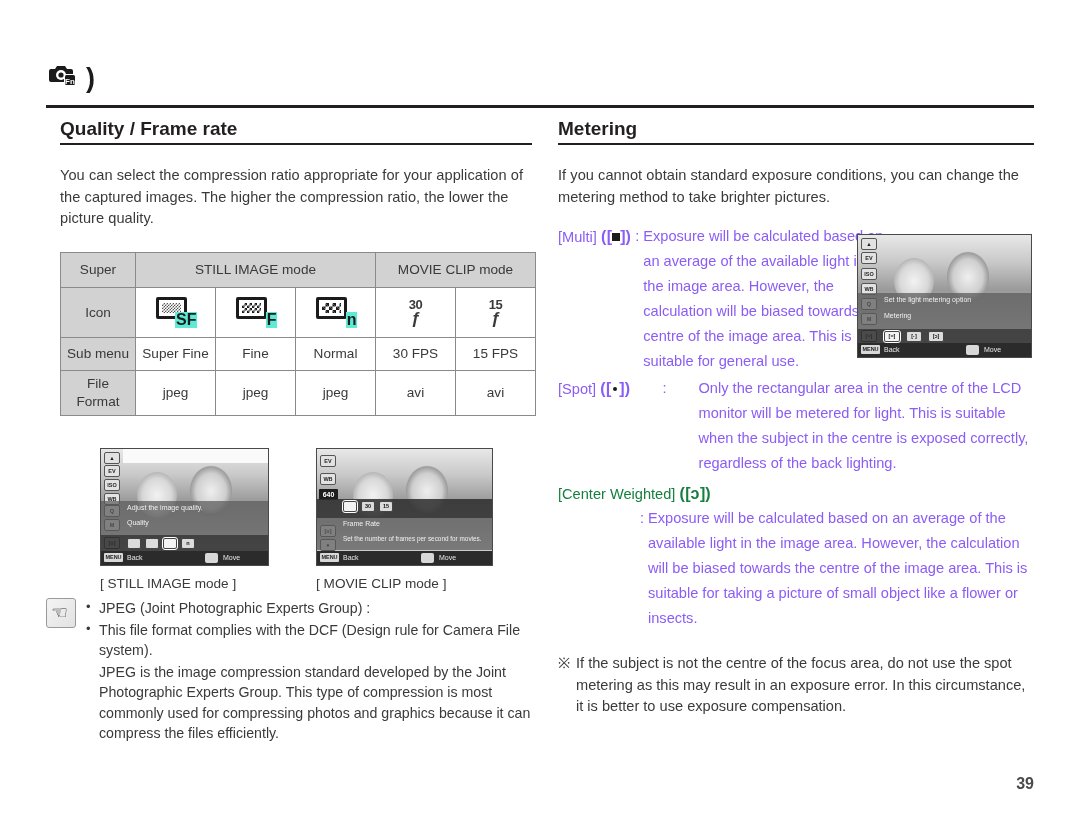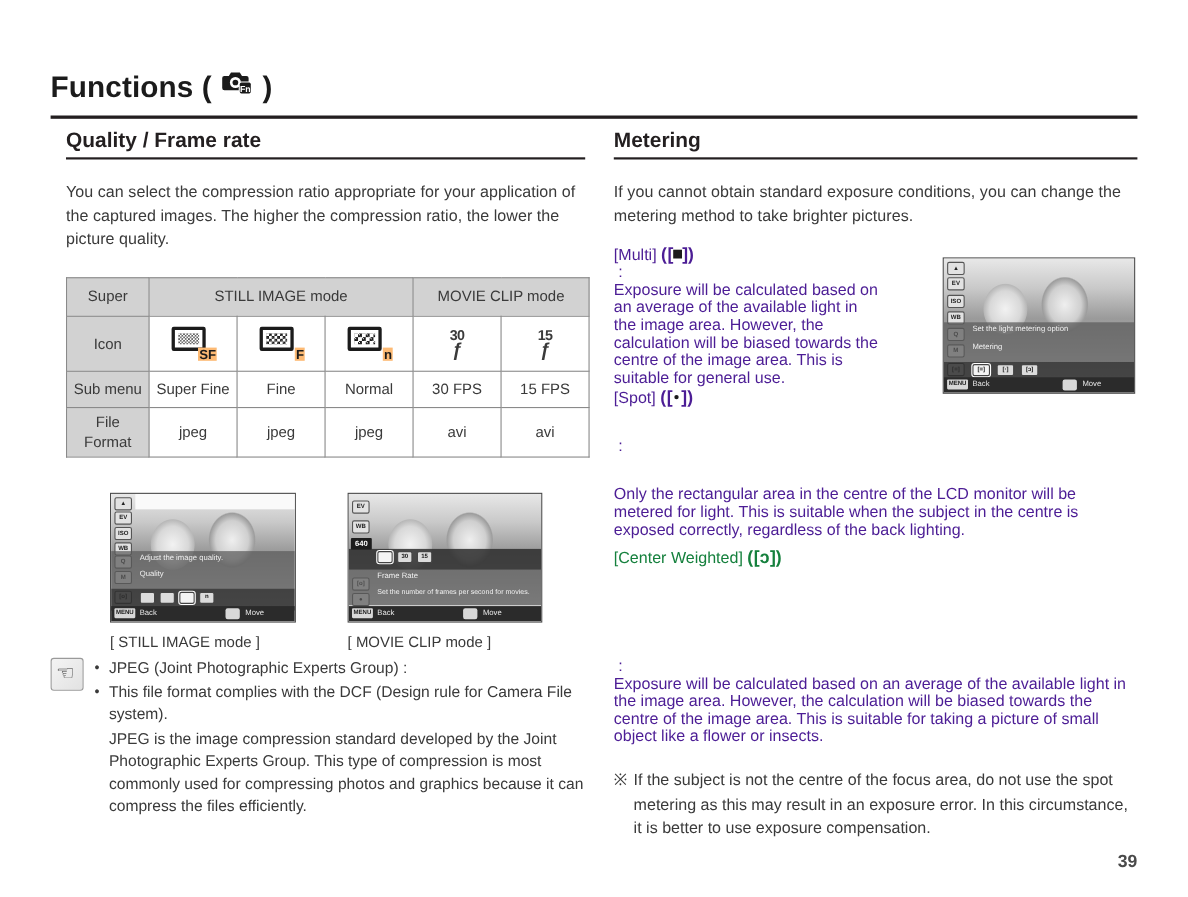--- a/index.html
+++ b/index.html
@@ -64,22 +64,22 @@
   .fill.f{background-image:
       linear-gradient(45deg,#1b1b1b 25%,transparent 25%,transparent 75%,#1b1b1b 75%),
       linear-gradient(45deg,#1b1b1b 25%,transparent 25%,transparent 75%,#1b1b1b 75%);
     background-size:5px 5px;background-position:0 0,2.5px 2.5px;}
   .fill.n{background-image:
       linear-gradient(45deg,#1b1b1b 25%,transparent 25%,transparent 75%,#1b1b1b 75%),
       linear-gradient(45deg,#1b1b1b 25%,transparent 25%,transparent 75%,#1b1b1b 75%);
     background-size:7px 7px;background-position:0 0,3.5px 3.5px;}
   .qicon .tag{
     position:absolute;right:-1px;bottom:-3px;
-    font-size:12px;font-weight:bold;color:#1b1b1b;line-height:1;
-    background:#fdba74;padding:0 0 0 1px;font-family:"Liberation Sans",sans-serif;
+    font-size:16px;font-weight:bold;color:#1b1b1b;line-height:1;
+    background:#5eead4;padding:0 0 0 1px;font-family:"Liberation Sans",sans-serif;
   }
   .fpsicon{display:inline-block;text-align:center;line-height:1;}
   .fpsicon .num{font-size:13px;font-weight:bold;letter-spacing:-.5px;display:block;}
   .fpsicon .f{font-size:17px;font-weight:bold;font-style:italic;display:block;margin-top:-1px;}
 
   
   .lcd{
     position:relative;width:169px;height:118px;background:#fff;
     border:1px solid #4a4a4a;box-sizing:border-box;overflow:hidden;
     font-family:"Liberation Sans",sans-serif;
@@ -136,21 +136,21 @@
     position:relative;
   }
   .note-icon .glyph{position:absolute;left:4px;top:2px;font-size:19px;color:#333;line-height:24px;}
   .note-body{font-size:14.2px;line-height:20.5px;color:#3a3a3a;}
   .note-body ul{list-style:none;margin:0;padding:0;}
   .note-body li{position:relative;padding-left:13px;margin-bottom:1px;}
   .note-body li:before{content:"\2022";position:absolute;left:0;top:-1px;font-size:13px;}
   .note-body .sub{padding-left:13px;}
 
   
-  .def{display:flex;font-size:14.6px;line-height:16px;color:#4c1d95;flex-direction:column;}
+  .def{display:flex;font-size:14.6px;line-height:25px;color:#8b5cf6;}
   .def .term{flex:0 0 auto;white-space:nowrap;}
   .def .colon{flex:0 0 auto;width:12px;text-align:center;}
   .def .desc{flex:1 1 auto;}
   .mbracket{font-weight:bold;font-size:16px;letter-spacing:.5px;}
   .mbracket .sq{display:inline-block;width:8px;height:8px;background:#1b1b1b;vertical-align:1px;}
   .mbracket .dot{display:inline-block;width:4px;height:4px;background:#1b1b1b;border-radius:50%;vertical-align:3px;margin:0 2px;}
 
   .asterisk{display:flex;font-size:14.6px;line-height:21.5px;color:#3a3a3a;margin-top:22px;}
   .asterisk .mark{flex:0 0 18px;}
 
@@ -160,21 +160,20 @@
 
   .lcd-right{position:absolute;left:857px;top:234px;}
 </style>
 </head>
 <body>
 
 <div class="page">
 
   <div class="chapter">
     <div class="chapter-row">
-      <span class="chapter-title">Functions (</span>
       <span class="fn-cam">
         <svg width="30" height="26" viewBox="0 0 30 26">
           <path d="M3 7h4l2-3h8l2 3h4a2 2 0 0 1 2 2v9a2 2 0 0 1-2 2H3a2 2 0 0 1-2-2V9a2 2 0 0 1 2-2z" fill="#1b1b1b"></path>
           <circle cx="13" cy="13" r="5" fill="#ffffff"></circle>
           <circle cx="13" cy="13" r="2.6" fill="#1b1b1b"></circle>
           <rect x="16" y="12" width="12" height="12" rx="2" fill="#ffffff"></rect>
           <rect x="17" y="13" width="10" height="10" rx="1.5" fill="#1b1b1b"></rect>
           <text x="22" y="22" font-size="8" font-weight="bold" fill="#ffffff" text-anchor="middle" font-family="Liberation Sans, sans-serif">Fn</text>
         </svg>
       </span>

